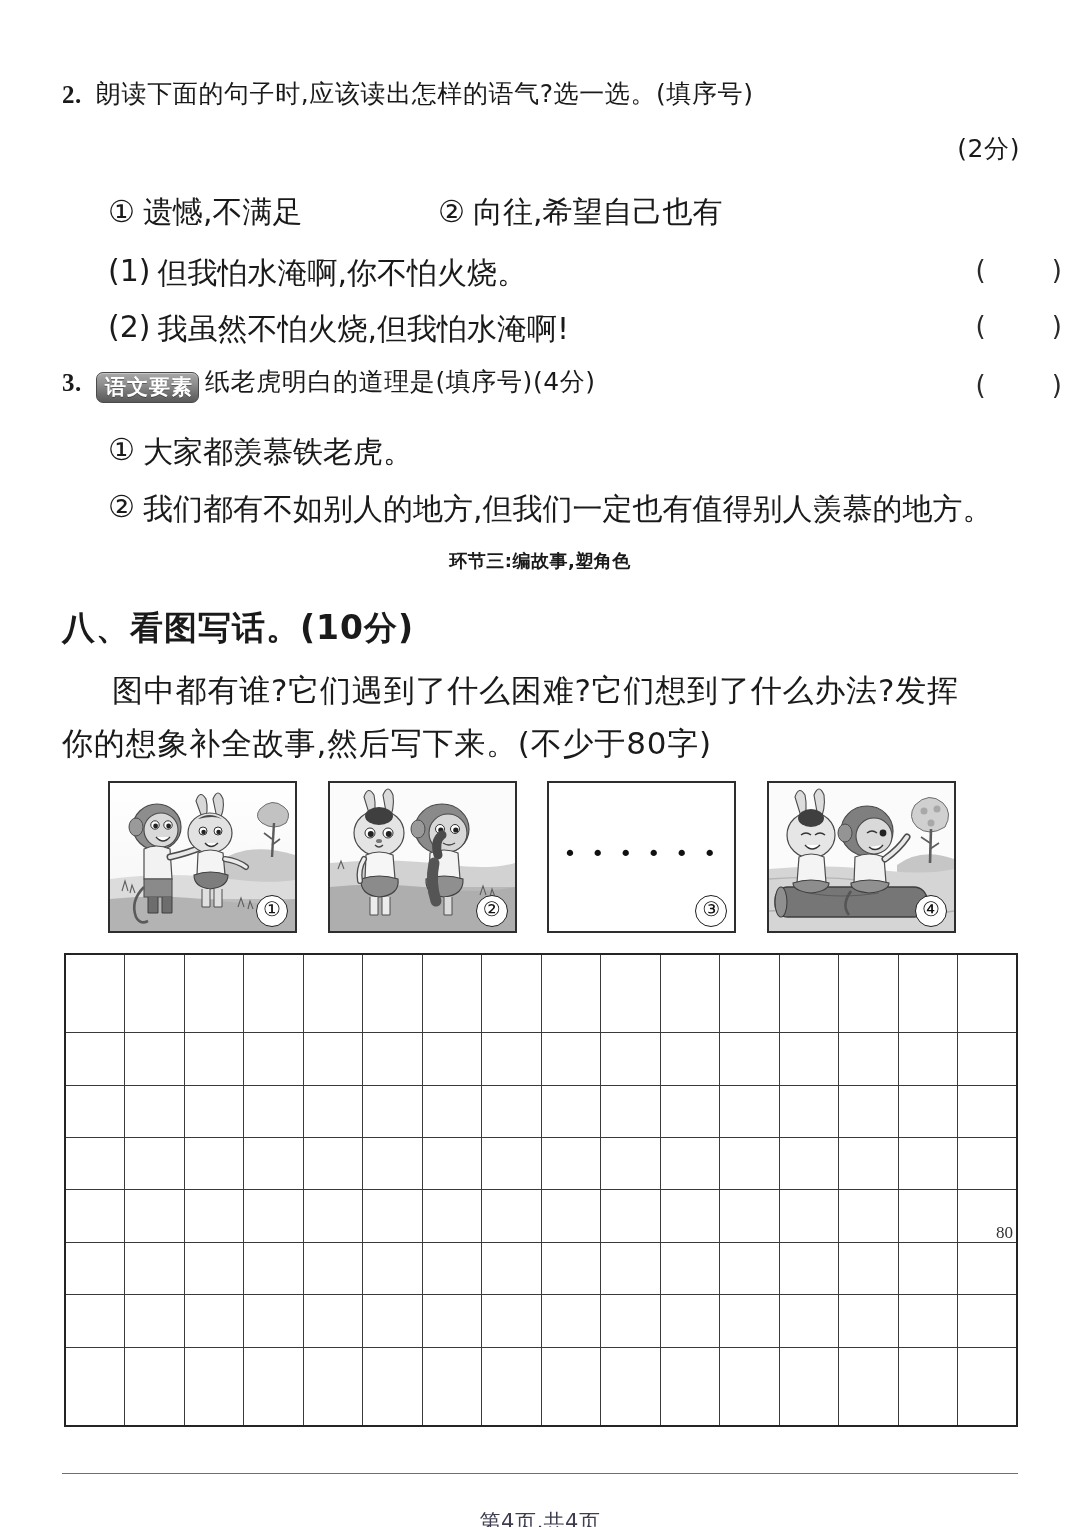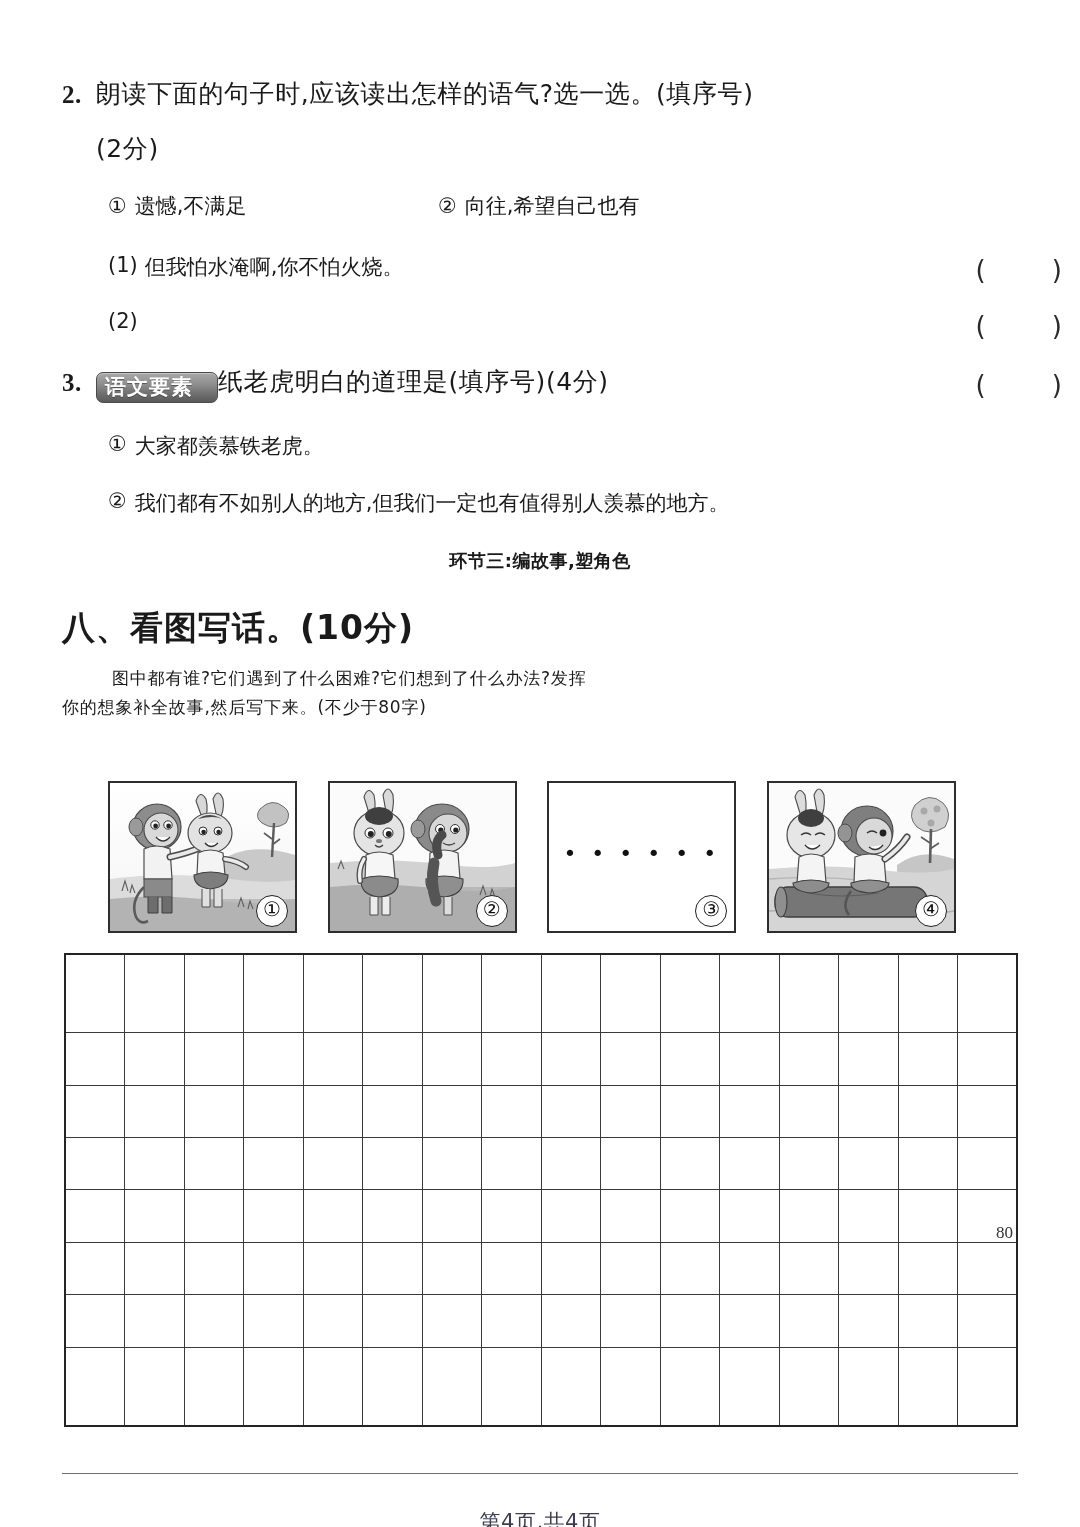--- a/index.html
+++ b/index.html
@@ -49,21 +49,21 @@
 
   .q-text {
     flex: 1;
     font-family: "DejaVu Sans", "Liberation Sans", sans-serif;
     font-size: 25px;
     letter-spacing: 0.6px;
   }
 
   .opt-row {
     display: flex;
-    font-size: 21px;
+    font-size: 30px;
     font-family: "DejaVu Sans", "Liberation Sans", sans-serif;
     padding-left: 46px;
   }
   .opt-a { width: 330px; flex: none; }
   .opt-b { flex: 1; }
 
   .circ {
     display: inline-block;
     margin-right: 8px;
   }
@@ -76,21 +76,22 @@
     font-family: "DejaVu Sans", "Liberation Sans", sans-serif;
     letter-spacing: 0px;
     white-space: pre;
     color: #2a2a2a;
   }
 
   
   .badge {
     display: inline-block;
     vertical-align: -4px;
-    padding: 2px 24px 3px 8px;
+    padding: 2px 5px 3px 8px;
+    margin-right: 6px;
     border-radius: 7px;
     color: #ffffff;
     font-family: "DejaVu Sans", "Liberation Sans", sans-serif;
     font-size: 21px;
     font-weight: bold;
     letter-spacing: 1px;
     background: linear-gradient(180deg, #a9a9a9 0%, #8d8d8d 40%, #6f6f6f 72%, #5a5a5a 100%);
     border: 1.4px solid #4a4a4a;
     text-shadow: 0 1px 0 rgba(0,0,0,0.35);
     box-shadow: inset 0 1px 0 rgba(255,255,255,0.35);
@@ -117,21 +118,21 @@
     font-weight: bold;
     font-size: 33px;
     letter-spacing: 1px;
   }
 
   .prompt {
     position: absolute;
     left: 62px;
     width: 962px;
     font-family: "DejaVu Sans", "Liberation Sans", sans-serif;
-    font-size: 17px;
+    font-size: 31px;
     line-height: 1.72;
     letter-spacing: 0.8px;
     text-align: justify;
   }
   .prompt .first { padding-left: 50px; }
 
   
   .panels {
     position: absolute;
     left: 108px;
@@ -248,21 +249,21 @@
 
 <div class="page">
 
   <div class="q-block" style="top:78px;">
     <div class="q-line">
       <span class="q-num">2.</span>
       <span class="q-text">朗读下面的句子时,应该读出怎样的语气?选一选。(填序号)</span>
     </div>
   </div>
 
-  <div class="q-block" style="top:133px;">
+  <div class="q-block" style="top:133px;text-align:right;">
     <div class="q-line">
       <span class="q-num"></span>
       <span class="q-text">(2分)</span>
     </div>
   </div>
 
   <div class="q-block" style="top:192px;">
     <div class="opt-row">
       <span class="opt-a">
         <span class="circ">①</span><span>遗憾,不满足</span>
@@ -277,20 +278,21 @@
     <div class="opt-row">
       <span>(1)</span>
       <span style="margin-left:7px;">但我怕水淹啊,你不怕火烧。</span>
     </div>
   </div>
   <div class="blank-paren" style="top:255px;">(        )</div>
 
   <div class="q-block" style="top:309px;">
     <div class="opt-row">
       <span>(2)</span>
+      <span style="margin-left:7px;">我虽然不怕火烧,但我怕水淹啊!</span>
     </div>
   </div>
   <div class="blank-paren" style="top:311px;">(        )</div>
 
   <div class="q-block" style="top:366px;">
     <div class="q-line">
       <span class="q-num">3.</span>
       <span class="q-text"><span class="badge">语文要素</span><span>纸老虎明白的道理是(填序号)(4分)</span></span>
     </div>
   </div>

